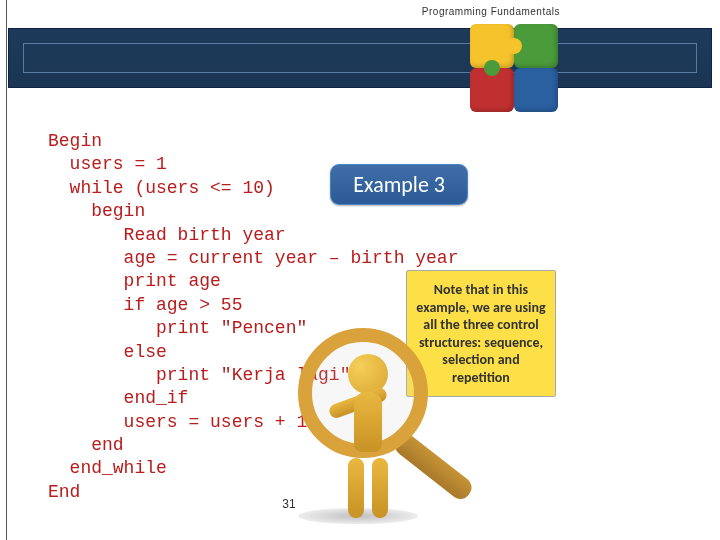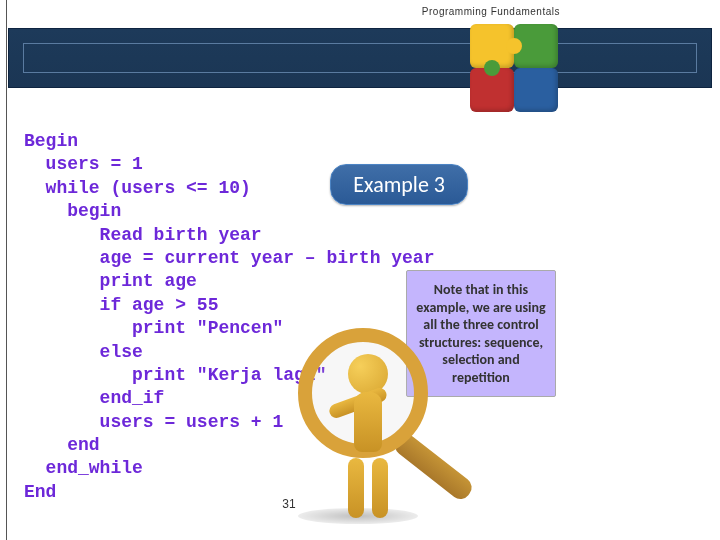--- a/index.html
+++ b/index.html
@@ -11,35 +11,35 @@
   .banner-inner { position: absolute; top: 14px; left: 14px; right: 14px; bottom: 14px; border: 1px solid #5a7ba0; }
   .puzzle { position: absolute; top: 24px; right: 20px; width: 88px; height: 88px; }
   .pz { position: absolute; width: 44px; height: 44px; border-radius: 6px; box-shadow: inset -2px -2px 4px rgba(0,0,0,0.2); }
   .pz1 { top: 0; left: 0; background: #f5c32c; }
   .pz2 { top: 0; right: 0; background: #4a9b3a; }
   .pz3 { bottom: 0; left: 0; background: #c03030; }
   .pz4 { bottom: 0; right: 0; background: #2a5fa0; }
   .knob { position: absolute; width: 16px; height: 16px; border-radius: 50%; }
   .k1 { top: 14px; left: 36px; background: #f5c32c; }
   .k2 { top: 36px; left: 14px; background: #4a9b3a; }
-  .code { position: absolute; top: 130px; left: 24px; font-family: "Courier New", monospace; font-size: 18px; font-weight: bold; line-height: 1.3; color: #6d28d9; white-space: pre; }
+  .code { position: absolute; top: 130px; left: 48px; font-family: "Courier New", monospace; font-size: 18px; font-weight: normal; line-height: 1.3; color: #b91c1c; white-space: pre; }
   .example-badge {
     position: absolute; top: 164px; right: 110px;
     background: linear-gradient(to bottom, #3f6ea8, #2b5a96);
     border: 1px solid #4c84c4;
-    border-radius: 16px;
+    border-radius: 9px;
     padding: 6px 22px;
     color: #fff;
     font-family: Calibri, Arial, sans-serif;
     font-size: 22px;
     box-shadow: 0 1px 2px rgba(0,0,0,0.3);
   }
   .note-box {
     position: absolute; top: 270px; right: 22px; width: 150px;
-    background: #c4b5fd; border: 1px solid #aaa; border-radius: 2px;
+    background: #fde047; border: 1px solid #aaa; border-radius: 2px;
     padding: 10px 8px; font-family: Calibri, Arial, sans-serif;
     font-size: 14px; font-weight: bold; color: #333; text-align: center;
     line-height: 1.25;
   }
   .figure {
     position: absolute; bottom: 22px; right: 110px; width: 180px; height: 200px;
   }
   .glass { position: absolute; top: 10px; left: 10px; width: 130px; height: 130px; border: 14px solid #d9a23a; border-radius: 50%; background: rgba(200,200,200,0.15); }
   .handle { position: absolute; top: 110px; left: 110px; width: 90px; height: 22px; background: linear-gradient(to bottom,#c59436,#a9782a); border-radius: 10px; transform: rotate(38deg); transform-origin: left center; }
   .figure-body {

